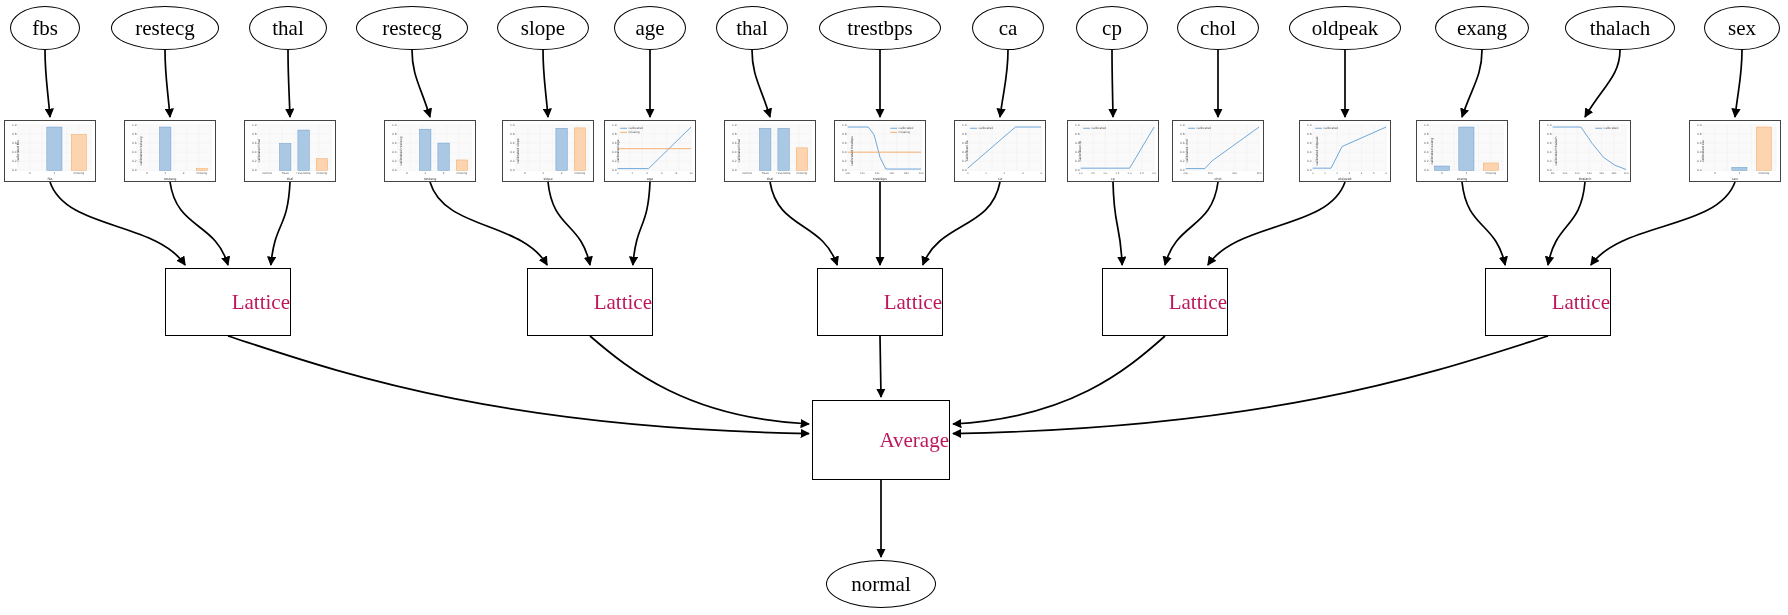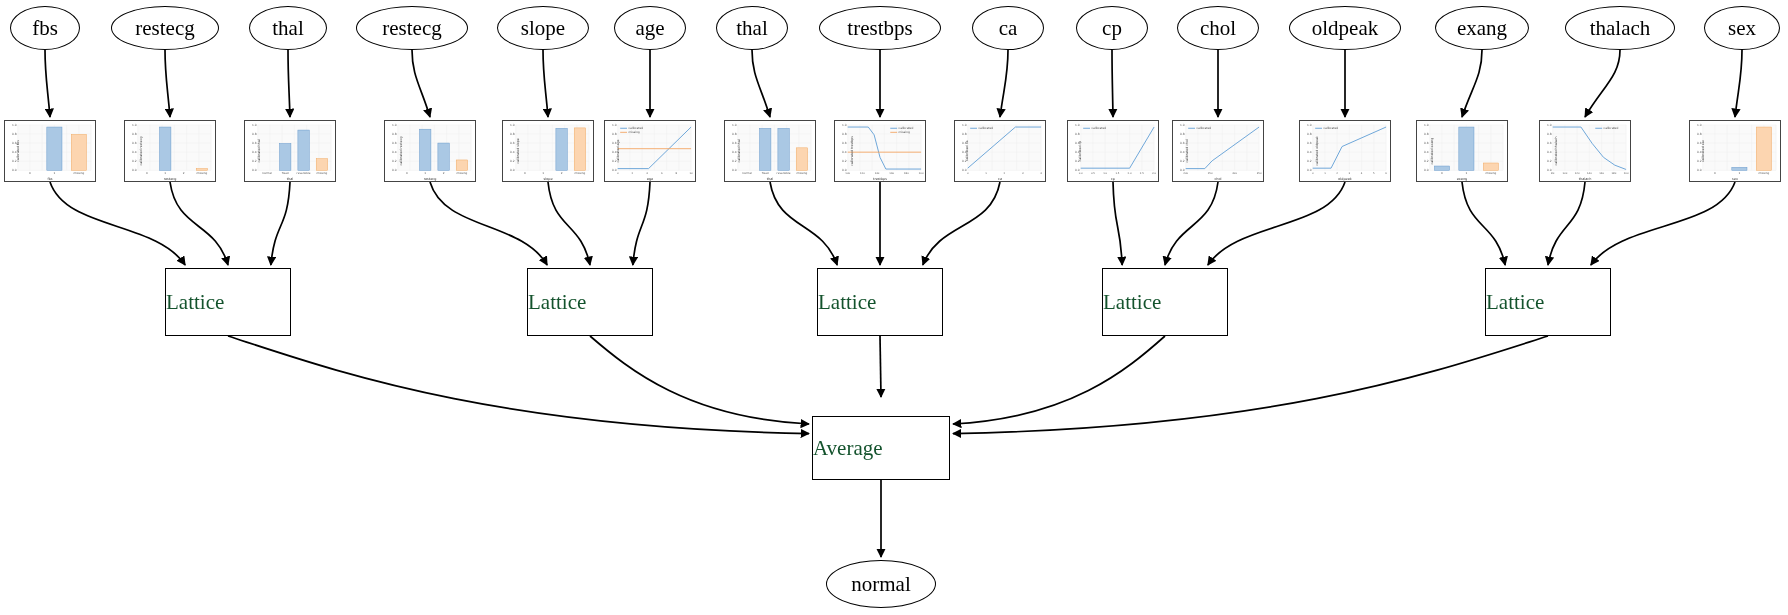--- a/index.html
+++ b/index.html
@@ -7,22 +7,22 @@
   #stage{position:relative;width:1788px;height:615px;}
   svg.edges{position:absolute;left:0;top:0;width:1788px;height:615px;pointer-events:none;}
 
   .node-ellipse{
     position:absolute;border:1.6px solid #000;border-radius:50%;
     background:#fff;display:flex;align-items:center;justify-content:center;
     font-size:21px;color:#000;box-sizing:border-box;line-height:1;
   }
   .node-box{
     position:absolute;border:1.6px solid #000;background:#fff;
-    display:flex;align-items:center;justify-content:flex-start;
-    font-size:21px;color:#14532d;box-sizing:border-box;
+    display:flex;align-items:center;justify-content:flex-end;
+    font-size:21px;color:#be185d;box-sizing:border-box;
   }
 
   .panel{
     position:absolute;border:1.6px solid #444;background:#fff;
     box-sizing:border-box;overflow:hidden;
   }
   .panel .plotwrap{position:absolute;left:0;top:0;right:0;bottom:0;}
   .panel svg{display:block;width:100%;height:100%;}
 
   .ylabel{
@@ -680,21 +680,21 @@
       </div>
       <div class="node-box" style="left: 817px; top: 268px; width: 126px; height: 68px;">
         <span>Lattice</span>
       </div>
       <div class="node-box" style="left: 1102px; top: 268px; width: 126px; height: 68px;">
         <span>Lattice</span>
       </div>
       <div class="node-box" style="left: 1485px; top: 268px; width: 126px; height: 68px;">
         <span>Lattice</span>
       </div>
-      <div class="node-box" style="left: 812px; top: 416px; width: 138px; height: 64px;">
+      <div class="node-box" style="left: 812px; top: 400px; width: 138px; height: 80px;">
         <span>Average</span>
       </div>
       <div class="node-ellipse" style="left: 826px; top: 560px; width: 110px; height: 48px;">
         <span>normal</span>
       </div>
     </div>
 
 </div>
 
 </body></html>

